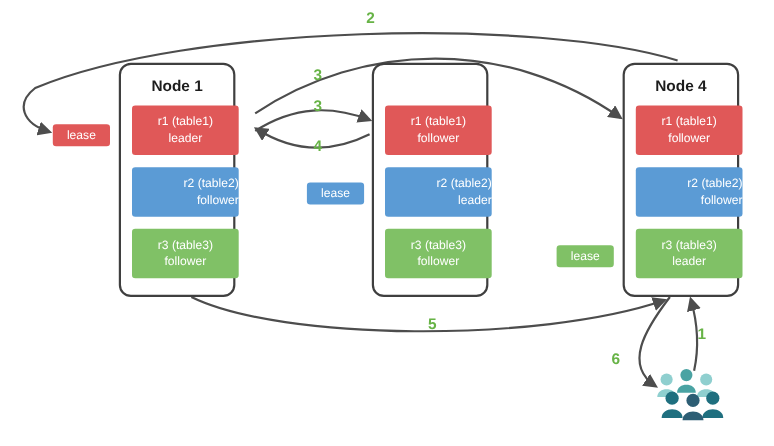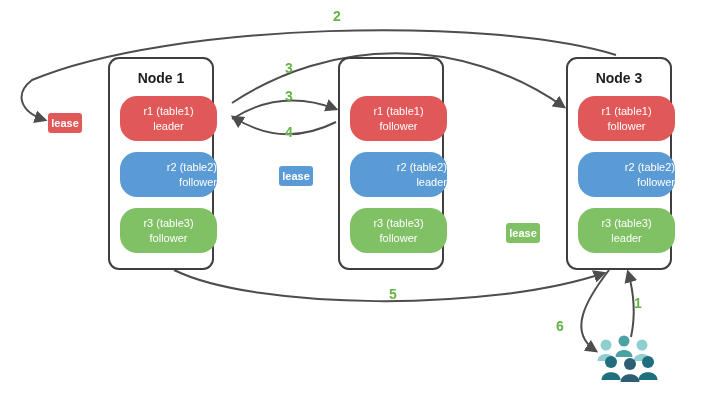--- a/index.html
+++ b/index.html
@@ -10,29 +10,29 @@
   .arrows{position:absolute;left:0;top:0;width:704px;height:405px;pointer-events:none;}
   .node{
     position:absolute;width:106px;height:213px;background:#ffffff;
     border:2px solid #3f3f3f;border-radius:11px;box-sizing:border-box;top:57px;
   }
   .node-1{left:108px;} .node-2{left:338px;} .node-3{left:566px;}
   .node-title{
     text-align:center;font-weight:bold;font-size:14px;color:#1d1d1d;margin-top:11px;
   }
   .replica{
-    position:absolute;left:10px;width:97px;height:45px;border-radius:17px;
+    position:absolute;left:10px;width:97px;height:45px;border-radius:3px;
     color:#ffffff;font-size:11px;line-height:1.35;text-align:center;
     display:flex;flex-direction:column;align-items:center;justify-content:center;
   }
   .pos-r1{top:37px;} .pos-r2{top:93px;align-items:flex-end;} .pos-r3{top:149px;}
   .red{background:#e05858;} .blue{background:#5b9bd5;} .green{background:#80c166;}
   .lease{
-    position:absolute;width:34px;height:20px;border-radius:3px;color:#ffffff;
-    font-size:11px;display:flex;align-items:center;justify-content:center;font-weight:bold;
+    position:absolute;width:52px;height:20px;border-radius:3px;color:#ffffff;
+    font-size:11px;display:flex;align-items:center;justify-content:center;
   }
   .lease-red{left:48px;top:113px;}
   .lease-blue{left:279px;top:166px;}
   .lease-green{left:506px;top:223px;}
   .step{
     position:absolute;color:#67b346;font-weight:bold;font-size:14px;
   }
   .step-2{left:333px;top:8px;}
   .step-3a{left:285px;top:60px;}
   .step-3b{left:285px;top:88px;}
@@ -111,21 +111,21 @@
       <span>r2 (table2)</span>
       <span>leader</span>
     </div>
     <div class="replica green pos-r3">
       <span>r3 (table3)</span>
       <span>follower</span>
     </div>
   </div>
 
   <div class="node node-3">
-    <div class="node-title">Node 3</div>
+    <div class="node-title">Node 4</div>
     <div class="replica red pos-r1">
       <span>r1 (table1)</span>
       <span>follower</span>
     </div>
     <div class="replica blue pos-r2">
       <span>r2 (table2)</span>
       <span>follower</span>
     </div>
     <div class="replica green pos-r3">
       <span>r3 (table3)</span>

